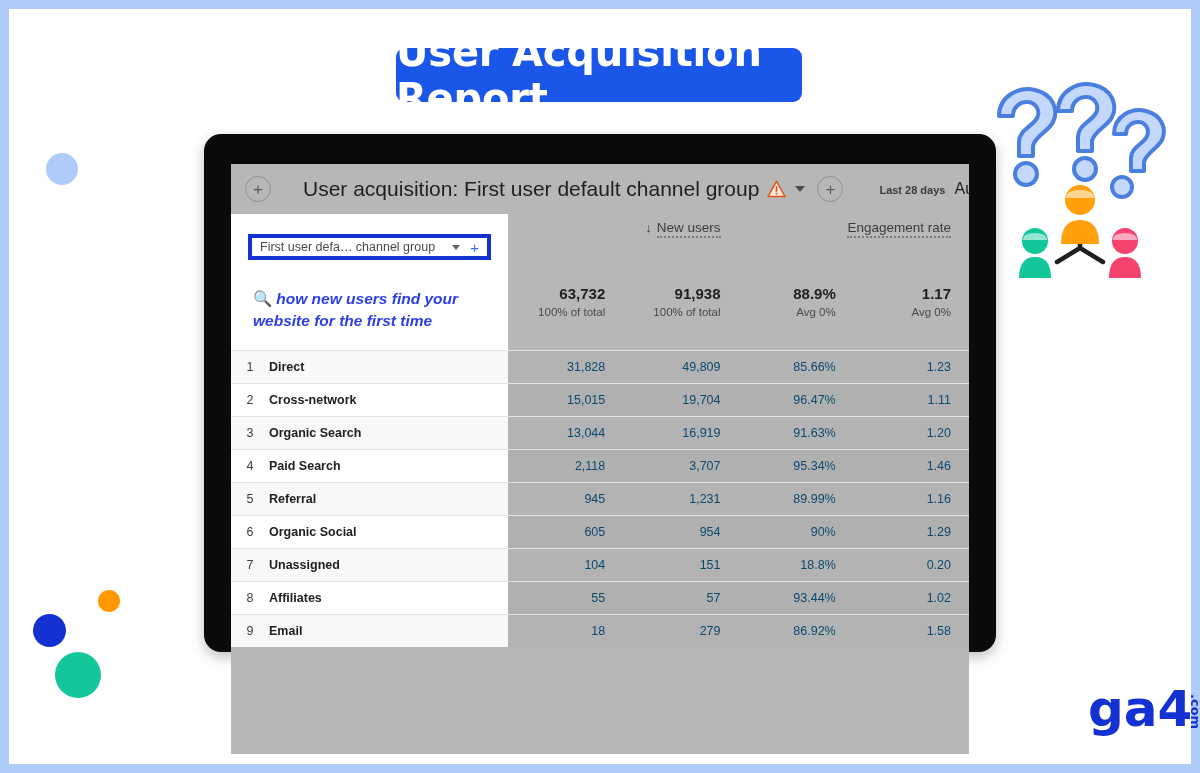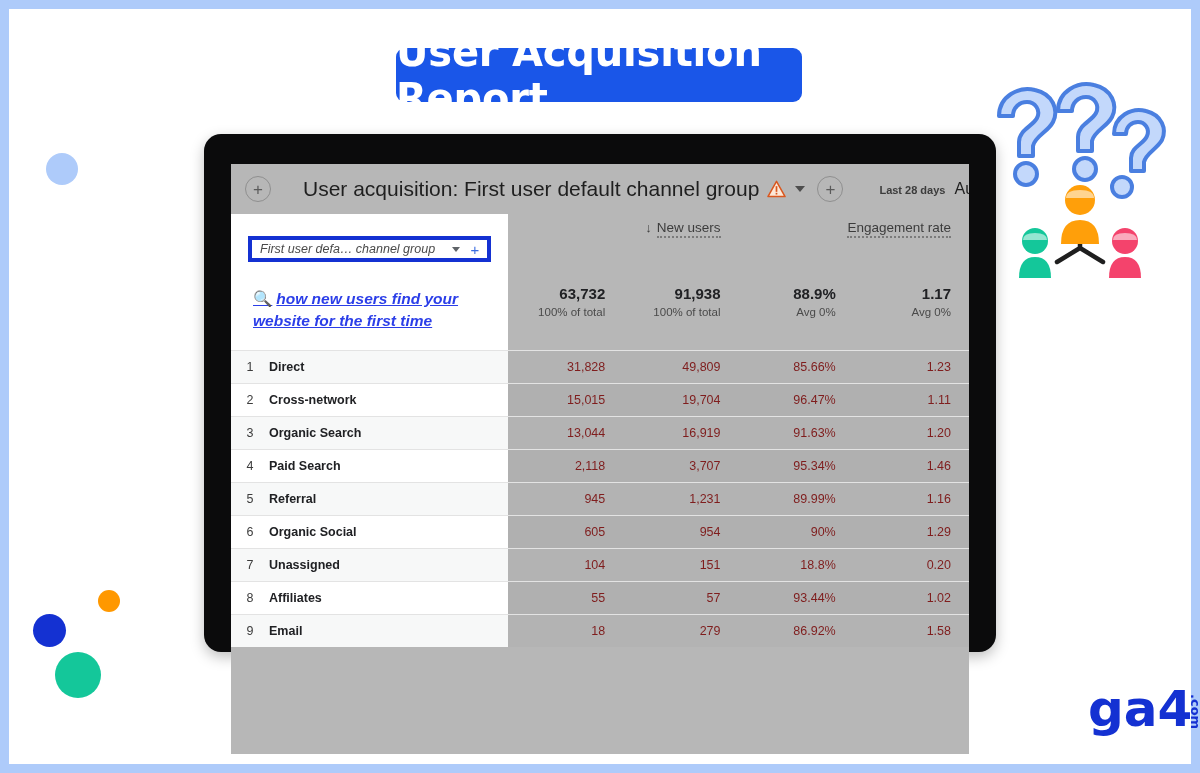--- a/index.html
+++ b/index.html
@@ -84,22 +84,22 @@
   .daterange .val{font-size:16px;color:#1f1f1f;margin-left:9px;}
 
   
   .tbl{position:relative;width:738px;}
   .tbl-row{display:flex;}
   .c-dim{width:277px;flex:0 0 277px;box-sizing:border-box;}
   .c-num{flex:1 1 0;box-sizing:border-box;text-align:right;padding-right:18px;}
 
   .head-row{height:70px;background:#b7b7b7;}
   .head-dim{
-    background:#ffffff;display:flex;align-items:center;
-    justify-content:center;padding-top:0;font-style:italic;
+    background:#ffffff;display:flex;align-items:flex-start;
+    justify-content:center;padding-top:20px;
   }
   .dim-select{
     width:243px;height:26px;box-sizing:border-box;
     border:4px solid #1431d2;background:#ffffff;
     display:flex;align-items:center;padding:0 8px;
   }
   .dim-select .dtxt{font-size:12.5px;color:#4a4a4a;flex:1;white-space:nowrap;}
   .dim-select .dcaret{
     width:0;height:0;border-left:4px solid transparent;
     border-right:4px solid transparent;border-top:5px solid #5f6368;margin-right:10px;
@@ -113,37 +113,36 @@
     display:inline;border-bottom:2px dotted #7a7a7a;padding-bottom:1px;
   }
   .sort-arrow{margin-right:5px;font-size:13px;}
 
   .annot-row{height:66px;background:#b7b7b7;}
   .annot-dim{background:#ffffff;position:relative;}
   .annot{
     position:absolute;left:22px;top:4px;width:240px;
     color:#2b3ee8;font-size:15.5px;font-weight:bold;font-style:italic;
     line-height:22px;
-    text-decoration:underline;
   }
   .annot .mg{font-style:normal;font-weight:normal;margin-right:4px;}
   .total-val{font-size:15px;font-weight:bold;color:#202124;line-height:19px;}
   .total-sub{font-size:11.5px;color:#4a4a4a;line-height:15px;margin-top:2px;}
 
   .data-row{height:32px;align-items:center;}
   .data-row .c-dim{
     display:flex;align-items:center;height:32px;
   }
   .rank{
     width:38px;flex:0 0 38px;text-align:center;
     font-size:12.5px;color:#3c3c3c;
   }
   .dimname{font-size:12.5px;font-weight:bold;color:#202124;}
   .data-row .c-num{
-    font-size:12.5px;color:#7f1d1d;line-height:32px;
+    font-size:12.5px;color:#0c4a6e;line-height:32px;
   }
   .row-a .c-dim{background:#f7f8f8;}
   .row-b .c-dim{background:#ffffff;}
   .row-a .c-num{background:#b3b3b3;}
   .row-b .c-num{background:#b0b0b0;}
   .row-sep{border-top:1px solid #e3e3e3;}
 
   .tbl-bottom{height:14px;background:#b7b7b7;}
 </style>
 </head>

